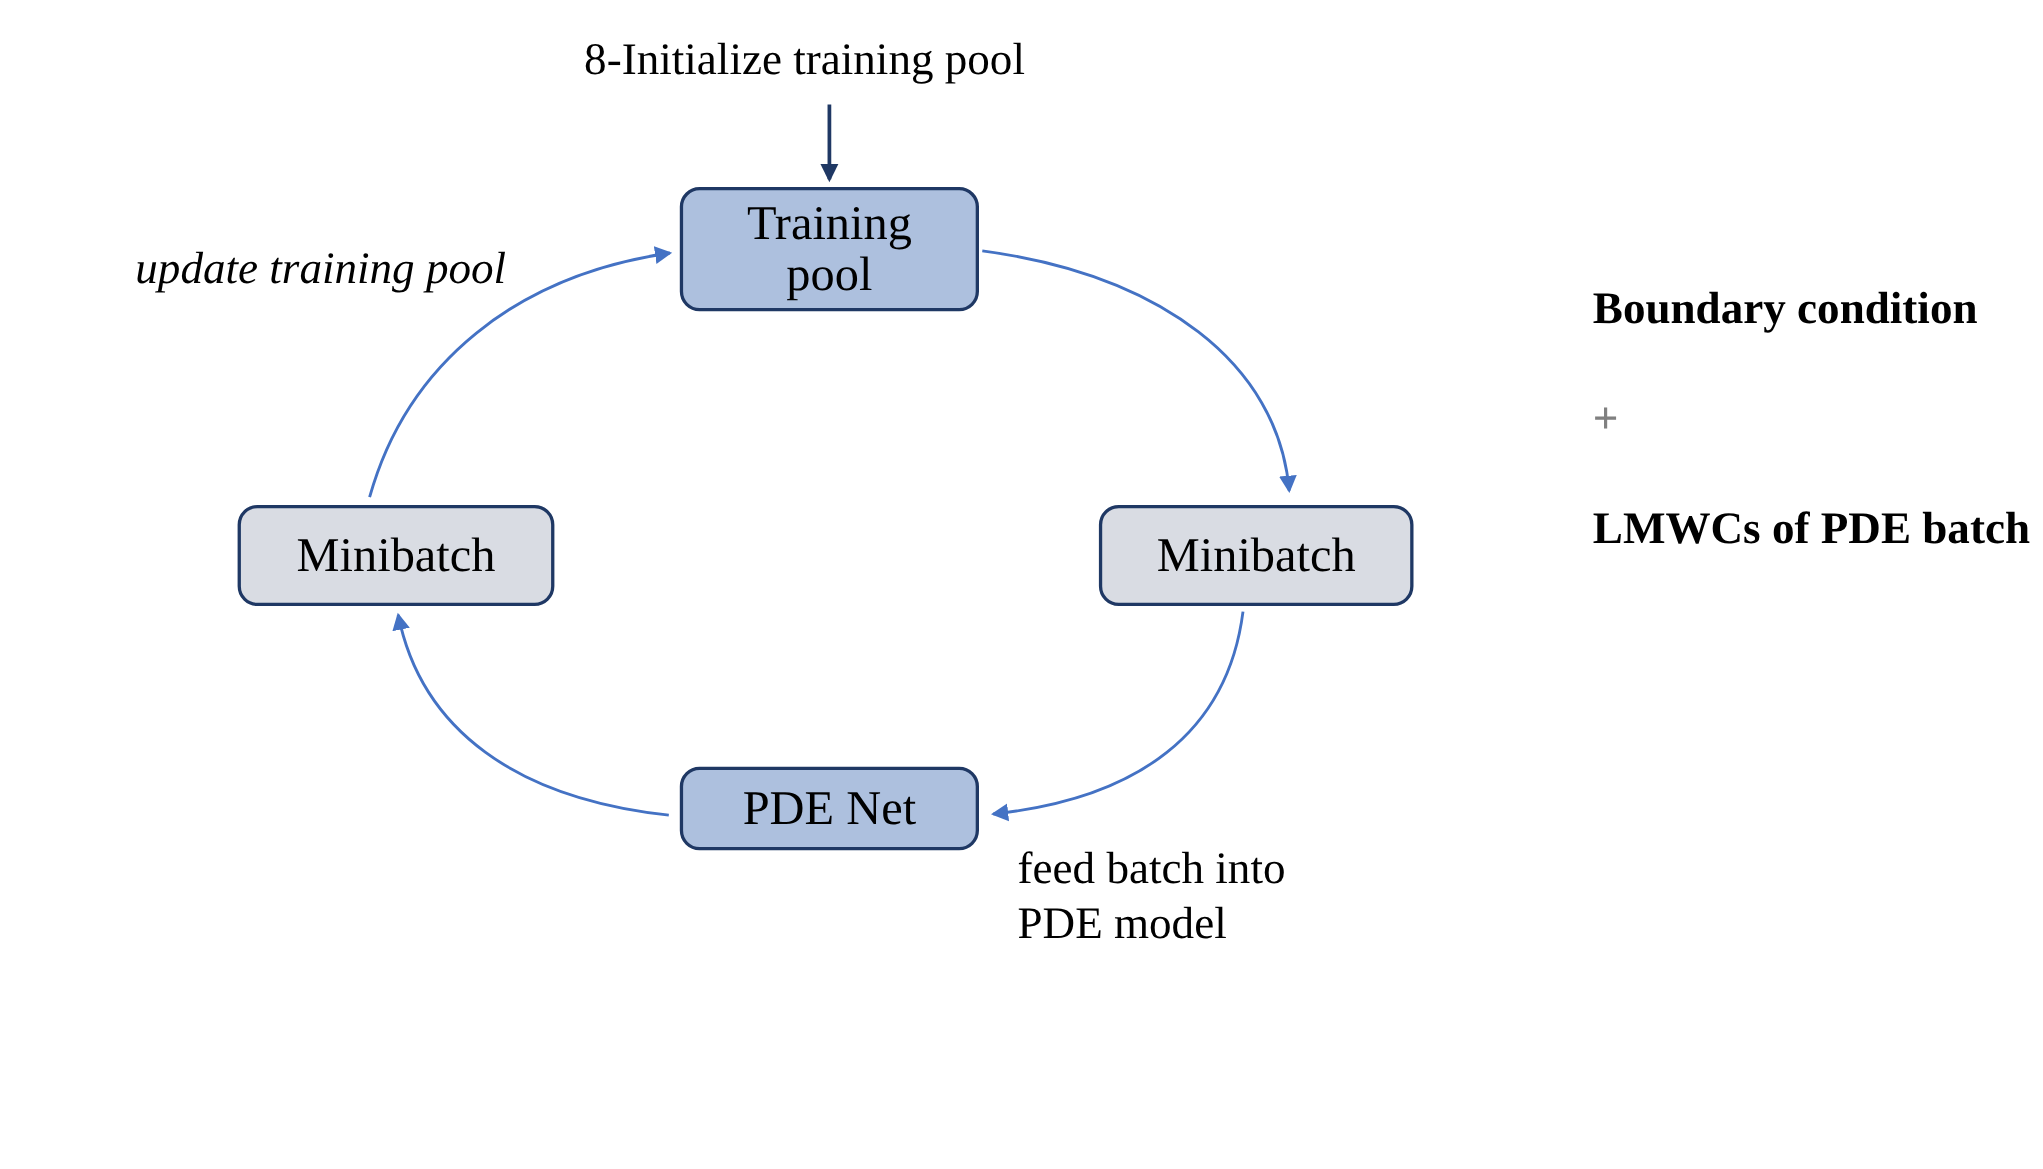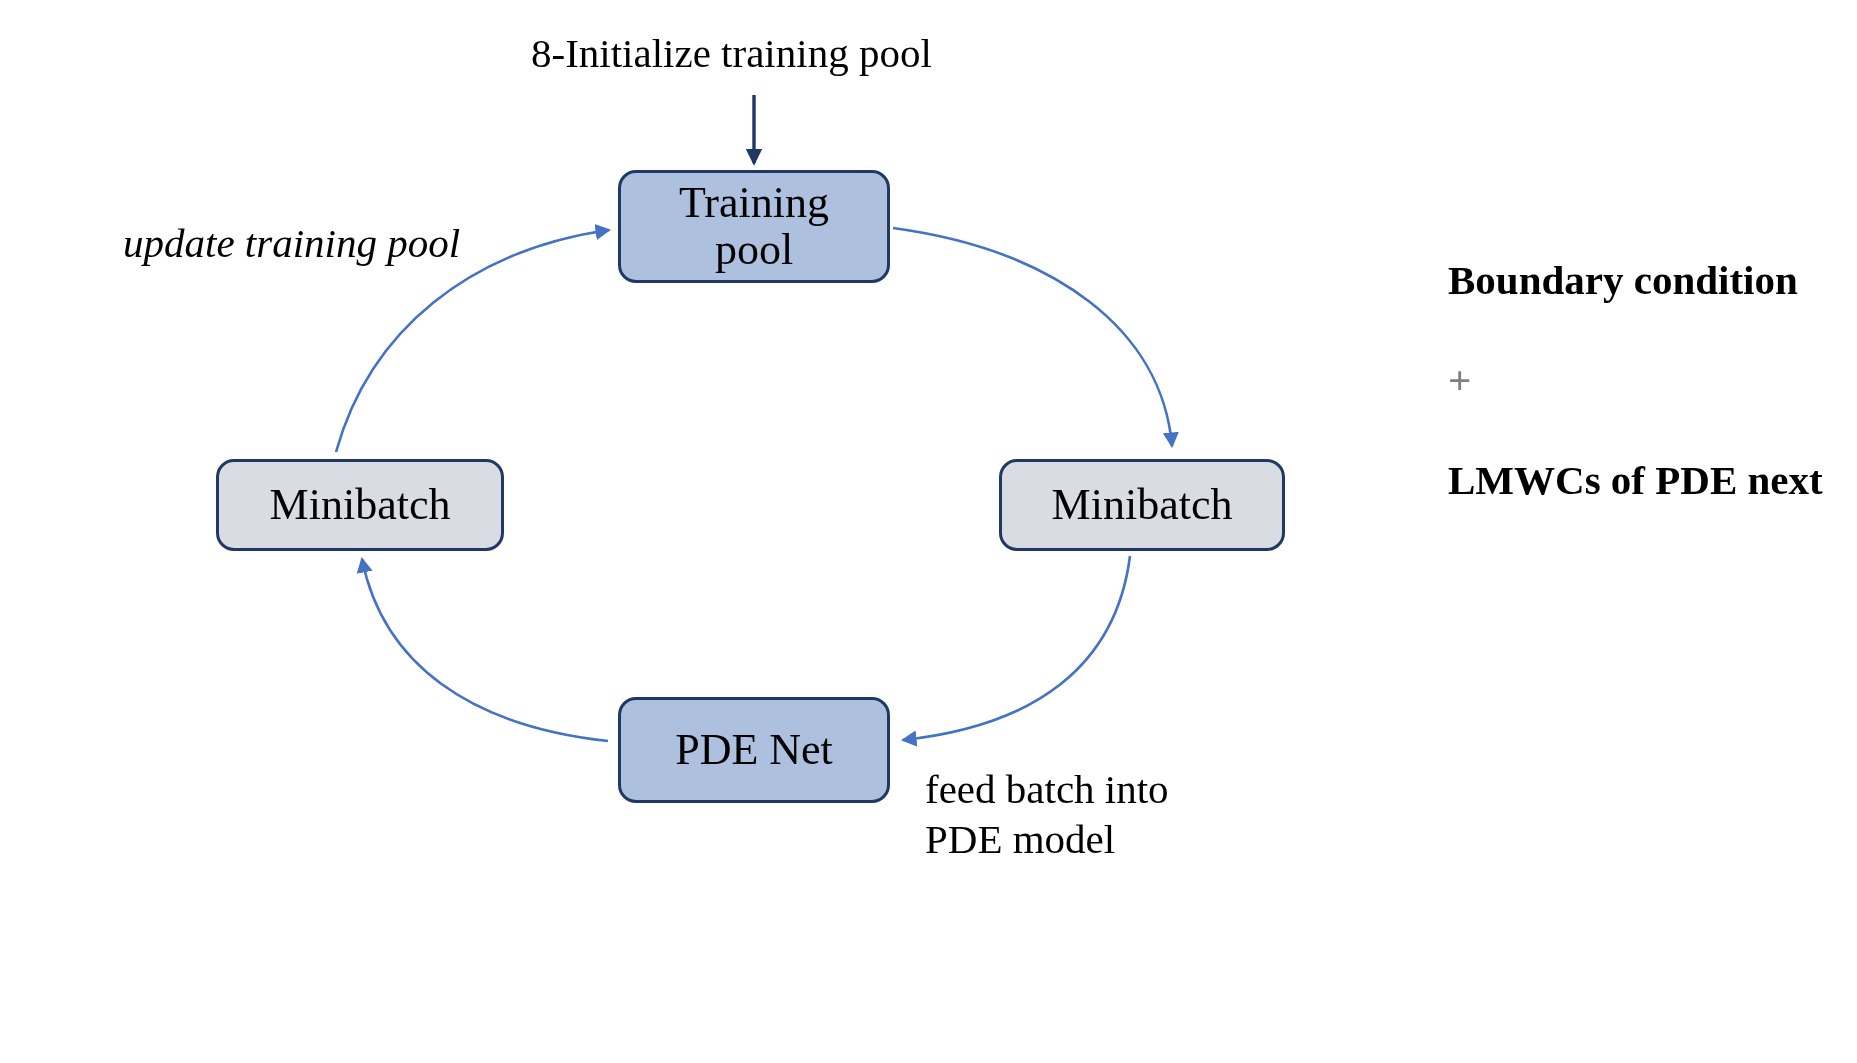--- a/index.html
+++ b/index.html
@@ -39,21 +39,21 @@
     font-size: 44px;
     color: #000000;
     z-index: 3;
   }
   .node.blue  { background: #adc0de; }
   .node.grey  { background: #d9dce3; }
 
   #node-training-pool { left: 618px; top: 170px;  width: 272px; height: 113px; }
   #node-minibatch     { left: 999px; top: 459px;  width: 286px; height: 92px;  }
   #node-prediction    { left: 216px; top: 459px;  width: 288px; height: 92px;  }
-  #node-pde-net       { left: 618px; top: 697px;  width: 272px; height: 106px;  }
+  #node-pde-net       { left: 618px; top: 697px;  width: 272px; height: 76px;  }
 
   .label {
     position: absolute;
     font-size: 41px;
     line-height: 1.22;
     color: #000000;
     white-space: pre-line;
     z-index: 2;
   }
   #label-init          { left: 531px;  top: 28px;   }
@@ -107,21 +107,21 @@
     <span>PDE Net</span>
   </div>
 
   <div class="label" id="label-init">8-Initialize training pool</div>
 
   <div class="label" id="label-update-pool">update training pool</div>
 
   <div class="label" id="label-boundary">
     <span style="display:block;">Boundary condition</span>
     <span class="plus">+</span>
-    <span style="display:block;">LMWCs of PDE next</span>
+    <span style="display:block;">LMWCs of PDE batch</span>
   </div>
 
 
 
   <div class="label" id="label-feed-batch">feed batch into
 PDE model</div>
 
 </div>
 
 </body></html>

